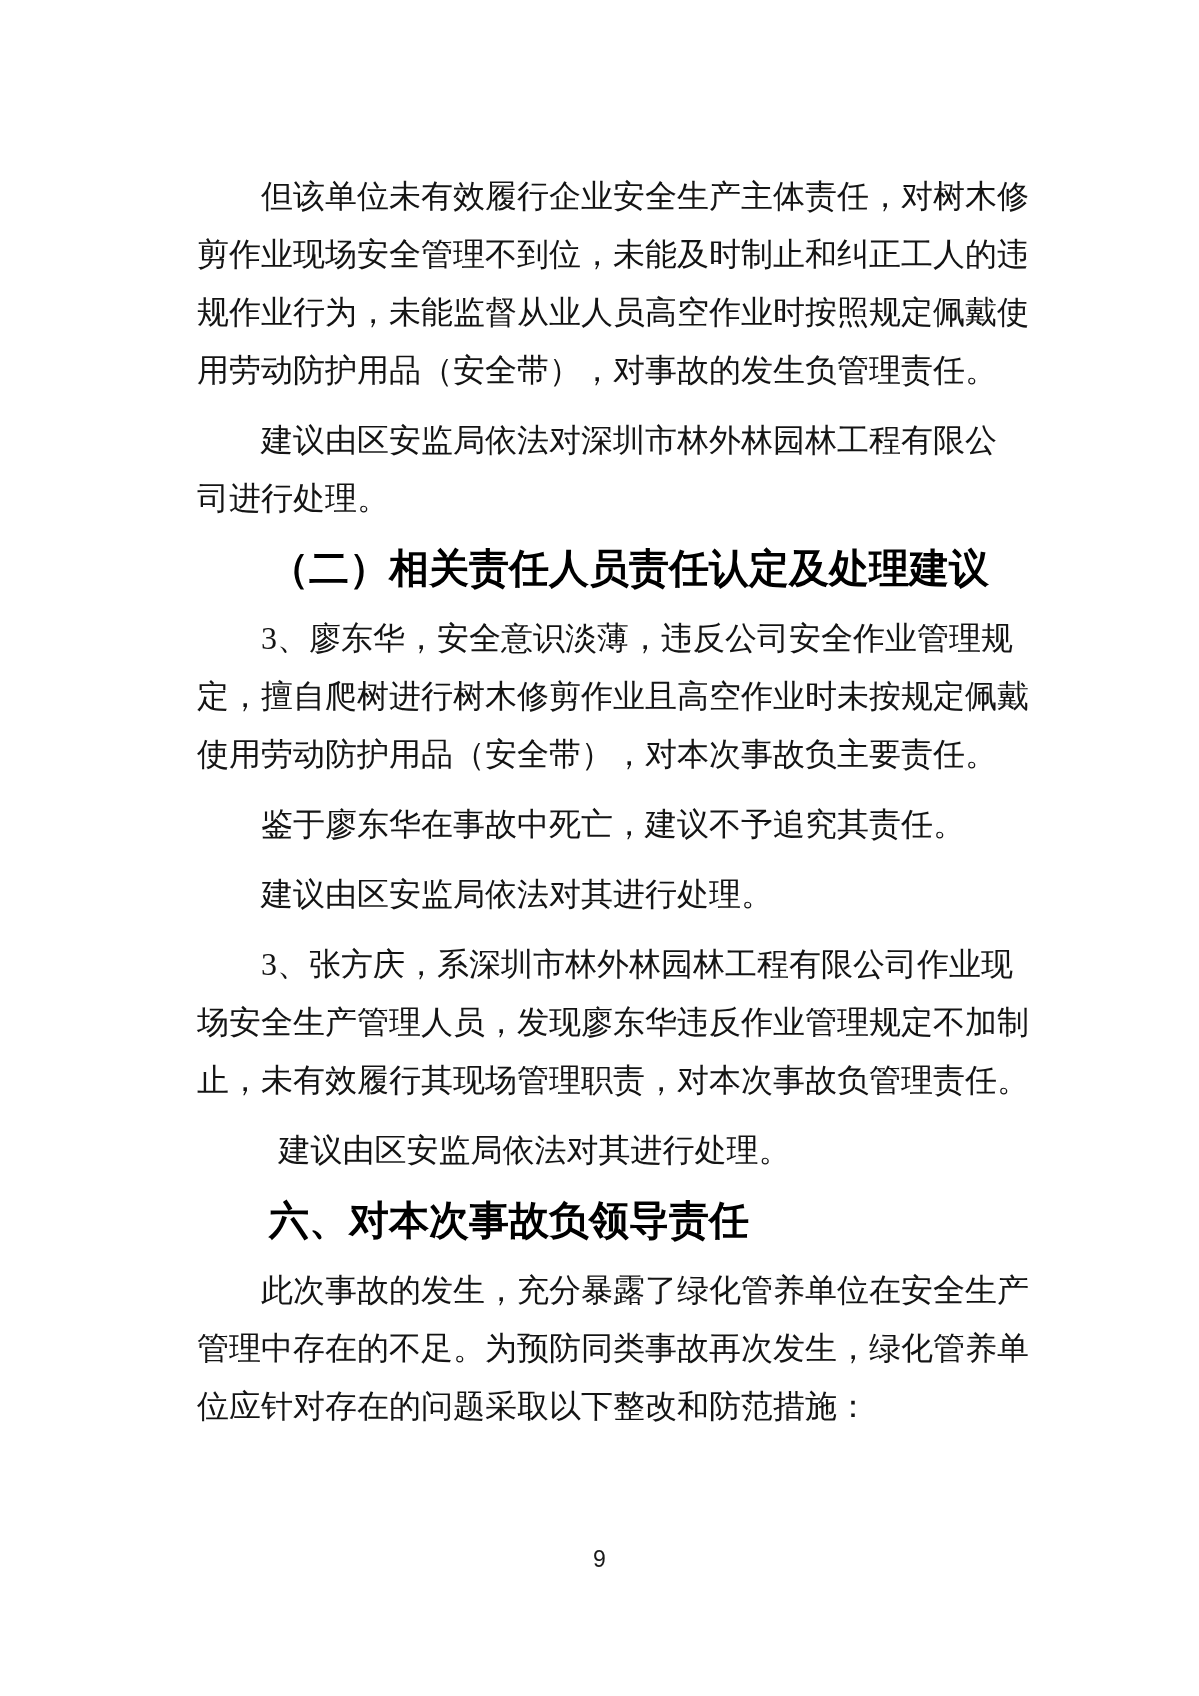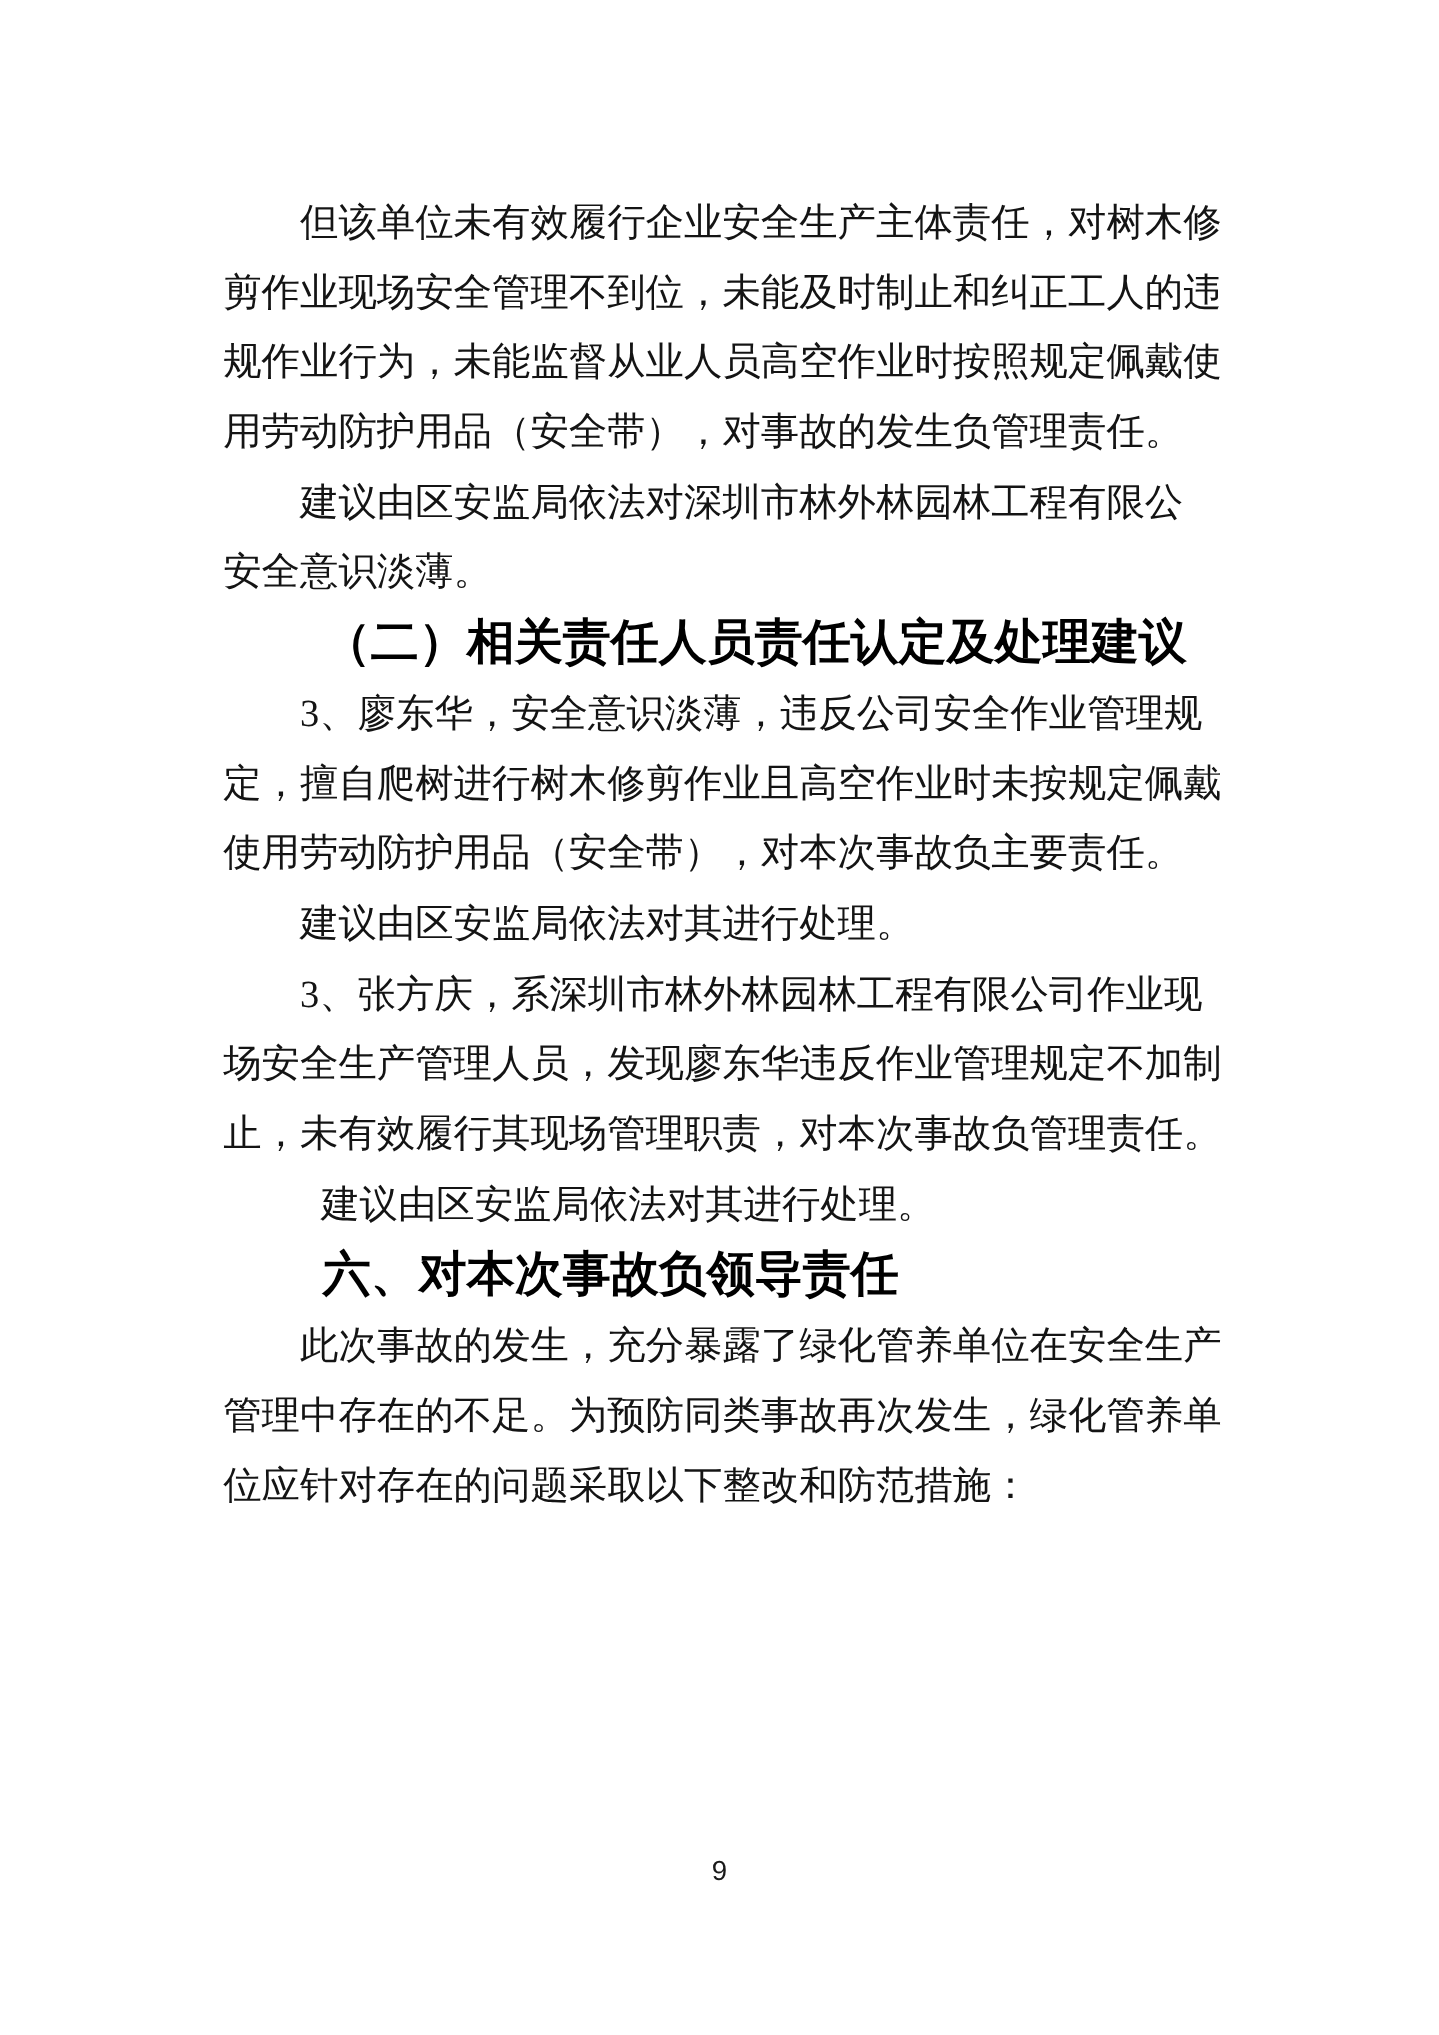--- a/index.html
+++ b/index.html
@@ -16,21 +16,21 @@
     font-family: "Liberation Serif", "DejaVu Serif", serif;
     overflow: hidden;
   }
   .content {
     position: absolute;
     top: 155px;
     left: 185px;
     width: 870px;
   }
   .para {
-    margin: 1px;
+    margin: 12px;
     font-size: 32px;
     line-height: 58px;
     font-weight: 400;
     text-indent: 2em;
     white-space: pre-line;
     letter-spacing: 0px;
     text-align: left;
   }
   .para.indent-wide {
     text-indent: 2.55em;
@@ -60,25 +60,26 @@
 </head>
 <body>
 
 <div class="page">
   <div class="content">
     <p class="para">但该单位未有效履行企业安全生产主体责任，对树木修
 剪作业现场安全管理不到位，未能及时制止和纠正工人的违
 规作业行为，未能监督从业人员高空作业时按照规定佩戴使
 用劳动防护用品（安全带），对事故的发生负管理责任。</p>
     <p class="para">建议由区安监局依法对深圳市林外林园林工程有限公
-安全意识淡薄。</p>
+司进行处理。</p>
     <h3 class="sec-heading">（二）相关责任人员责任认定及处理建议</h3>
     <p class="para">3、廖东华，安全意识淡薄，违反公司安全作业管理规
 定，擅自爬树进行树木修剪作业且高空作业时未按规定佩戴
 使用劳动防护用品（安全带），对本次事故负主要责任。</p>
+    <p class="para">鉴于廖东华在事故中死亡，建议不予追究其责任。</p>
     <p class="para">建议由区安监局依法对其进行处理。</p>
     <p class="para">3、张方庆，系深圳市林外林园林工程有限公司作业现
 场安全生产管理人员，发现廖东华违反作业管理规定不加制
 止，未有效履行其现场管理职责，对本次事故负管理责任。</p>
     <p class="para indent-wide">建议由区安监局依法对其进行处理。</p>
     <h3 class="sec-heading">六、对本次事故负领导责任</h3>
     <p class="para">此次事故的发生，充分暴露了绿化管养单位在安全生产
 管理中存在的不足。为预防同类事故再次发生，绿化管养单
 位应针对存在的问题采取以下整改和防范措施：</p>
   </div>

